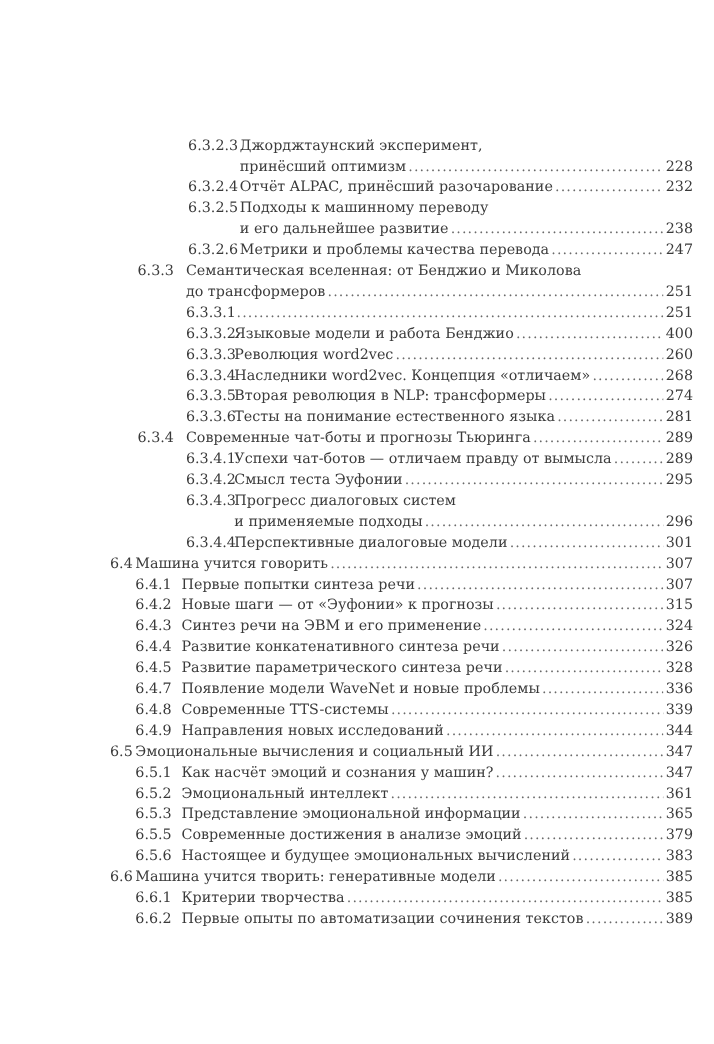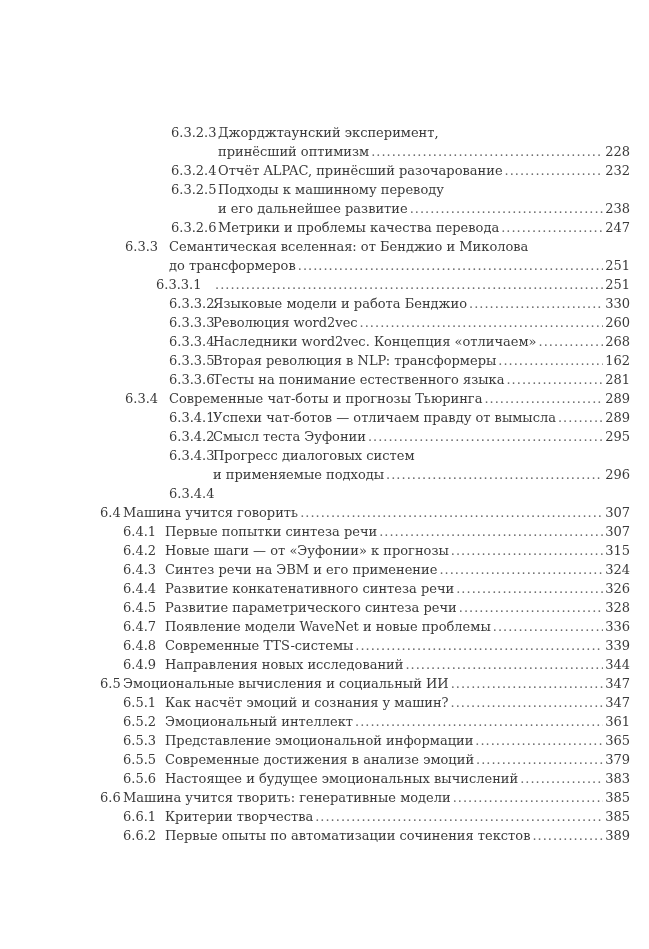--- a/index.html
+++ b/index.html
@@ -71,32 +71,32 @@
     </div>
   <div class="row">
       <span class="num" style="left:77px"></span>
       <span class="title" style="left:121px">
         <span class="txt">до трансформеров</span>
         <span class="dots"></span>
         <span class="pg">251</span>
       </span>
     </div>
   <div class="row">
-      <span class="num" style="left:108px">6.3.3.1</span>
+      <span class="num" style="left:121px">6.3.3.1</span>
       <span class="title" style="left:165px">
         <span class="dots"></span>
         <span class="pg">251</span>
       </span>
     </div>
   <div class="row">
       <span class="num" style="left:121px">6.3.3.2</span>
       <span class="title" style="left:165px">
         <span class="txt">Языковые модели и работа Бенджио</span>
         <span class="dots"></span>
-        <span class="pg">330</span>
+        <span class="pg">400</span>
       </span>
     </div>
   <div class="row">
       <span class="num" style="left:121px">6.3.3.3</span>
       <span class="title" style="left:165px">
         <span class="txt">Революция word2vec</span>
         <span class="dots"></span>
         <span class="pg">260</span>
       </span>
     </div>
@@ -106,21 +106,21 @@
         <span class="txt">Наследники word2vec. Концепция «отличаем»</span>
         <span class="dots"></span>
         <span class="pg">268</span>
       </span>
     </div>
   <div class="row">
       <span class="num" style="left:121px">6.3.3.5</span>
       <span class="title" style="left:165px">
         <span class="txt">Вторая революция в NLP: трансформеры</span>
         <span class="dots"></span>
-        <span class="pg">162</span>
+        <span class="pg">274</span>
       </span>
     </div>
   <div class="row">
       <span class="num" style="left:121px">6.3.3.6</span>
       <span class="title" style="left:165px">
         <span class="txt">Тесты на понимание естественного языка</span>
         <span class="dots"></span>
         <span class="pg">281</span>
       </span>
     </div>
@@ -157,20 +157,25 @@
   <div class="row">
       <span class="num" style="left:121px"></span>
       <span class="title" style="left:165px">
         <span class="txt">и применяемые подходы</span>
         <span class="dots"></span>
         <span class="pg">296</span>
       </span>
     </div>
   <div class="row">
       <span class="num" style="left:121px">6.3.4.4</span>
+      <span class="title" style="left:165px">
+        <span class="txt">Перспективные диалоговые модели</span>
+        <span class="dots"></span>
+        <span class="pg">301</span>
+      </span>
     </div>
   <div class="row">
       <span class="num" style="left:52px">6.4</span>
       <span class="title" style="left:75px">
         <span class="txt">Машина учится говорить</span>
         <span class="dots"></span>
         <span class="pg">307</span>
       </span>
     </div>
   <div class="row">

